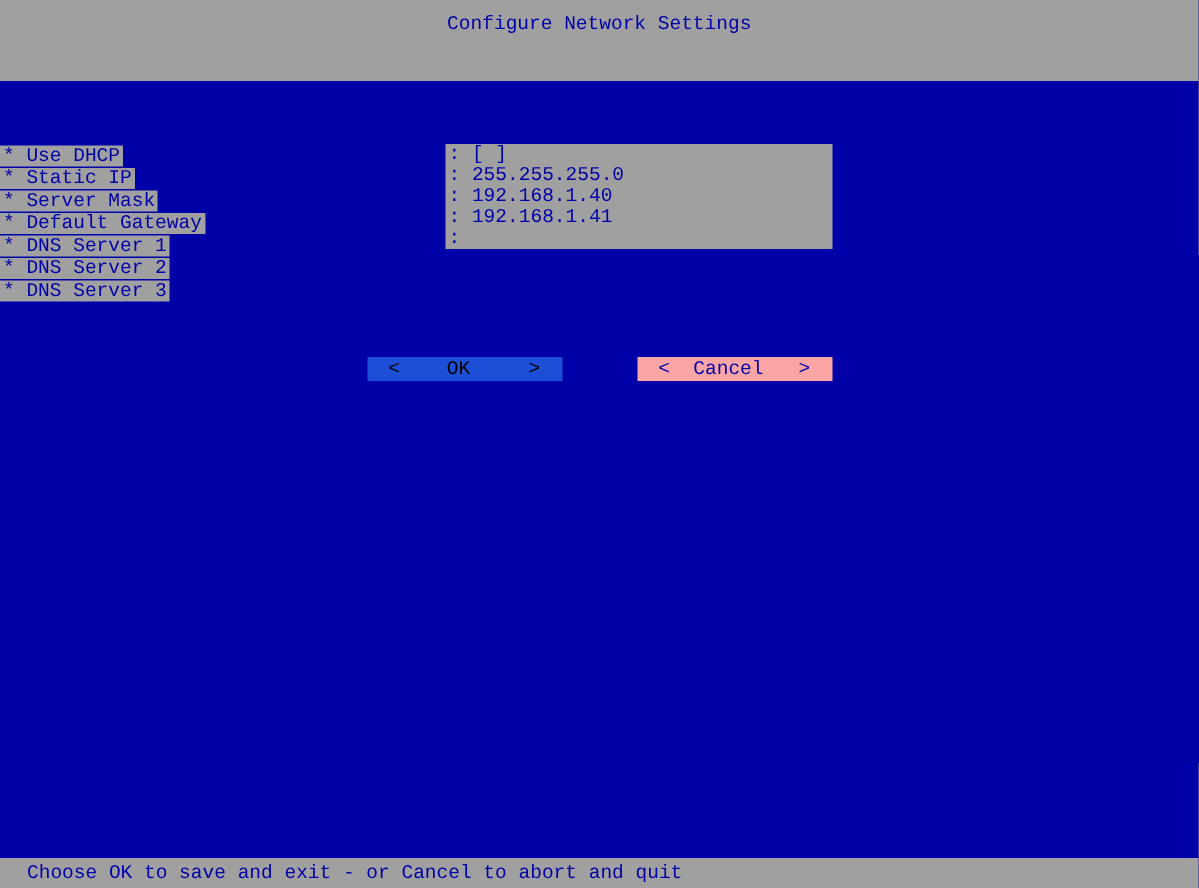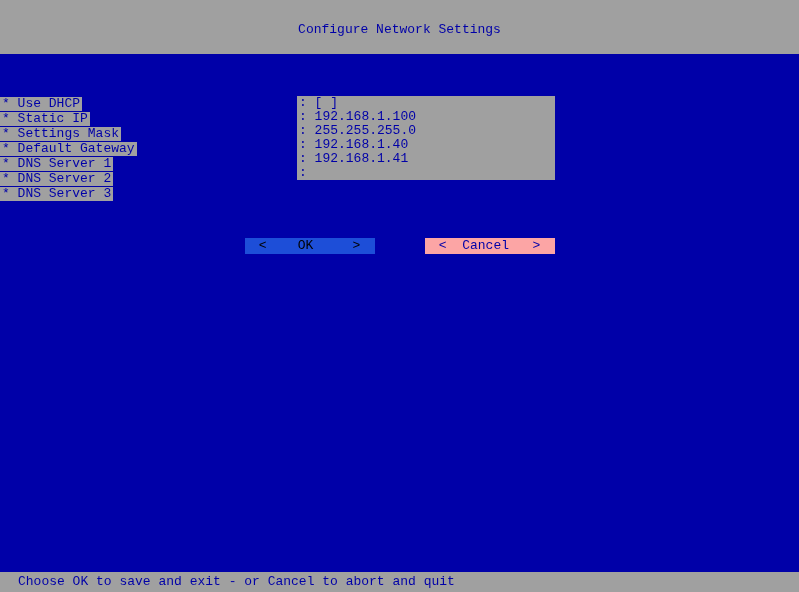--- a/index.html
+++ b/index.html
@@ -15,21 +15,21 @@
       font-size: 13px;
       overflow: hidden;
       position: relative;
     }
     .titlebar {
       height: 54px;
       background: #a0a0a0;
       display: flex;
       align-items: flex-start;
       justify-content: center;
-      padding-top: 22px;
+      padding-top: 8px;
     }
     .titlebar-text {
       color: #0000a8;
       font-weight: normal;
     }
     .main {
       position: absolute;
       top: 54px;
       left: 0;
       right: 0;
@@ -111,30 +111,29 @@
 
 <div class="titlebar">
   <span class="titlebar-text">Configure Network Settings</span>
 </div>
 
 <div class="main">
 
   <div class="labels-block">
     <div><span class="lbl-row">* Use DHCP</span></div>
     <div><span class="lbl-row">* Static IP</span></div>
-    <div><span class="lbl-row">* Settings Mask</span></div>
+    <div><span class="lbl-row">* Server Mask</span></div>
     <div><span class="lbl-row">* Default Gateway</span></div>
     <div><span class="lbl-row">* DNS Server 1</span></div>
     <div><span class="lbl-row">* DNS Server 2</span></div>
     <div><span class="lbl-row">* DNS Server 3</span></div>
   </div>
 
   <div class="values-block">
     <div class="val-row">: <span>[ ]</span></div>
-    <div class="val-row">: <span>192.168.1.100</span></div>
     <div class="val-row">: <span>255.255.255.0</span></div>
     <div class="val-row">: <span>192.168.1.40</span></div>
     <div class="val-row">: <span>192.168.1.41</span></div>
     <div class="val-row">: <span></span></div>
   </div>
 
   <div class="buttons">
     <button class="btn btn-ok">&lt;    OK     &gt;</button>
     <button class="btn btn-cancel">&lt;  Cancel   &gt;</button>
   </div>

